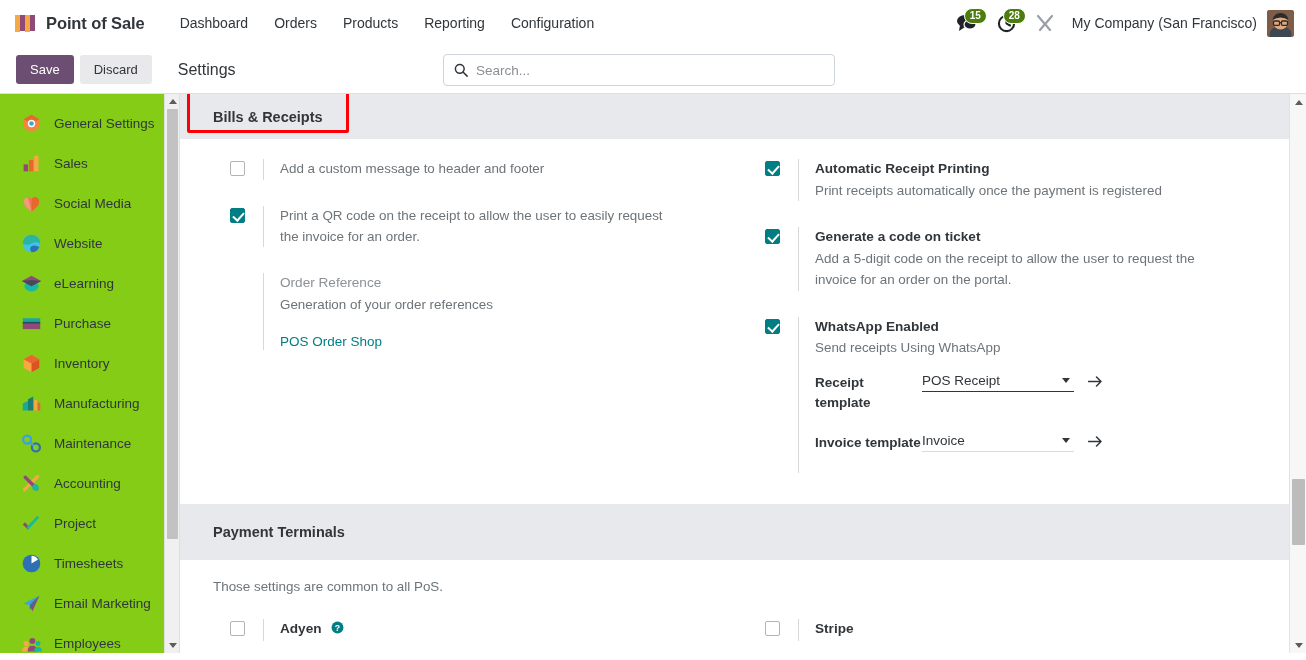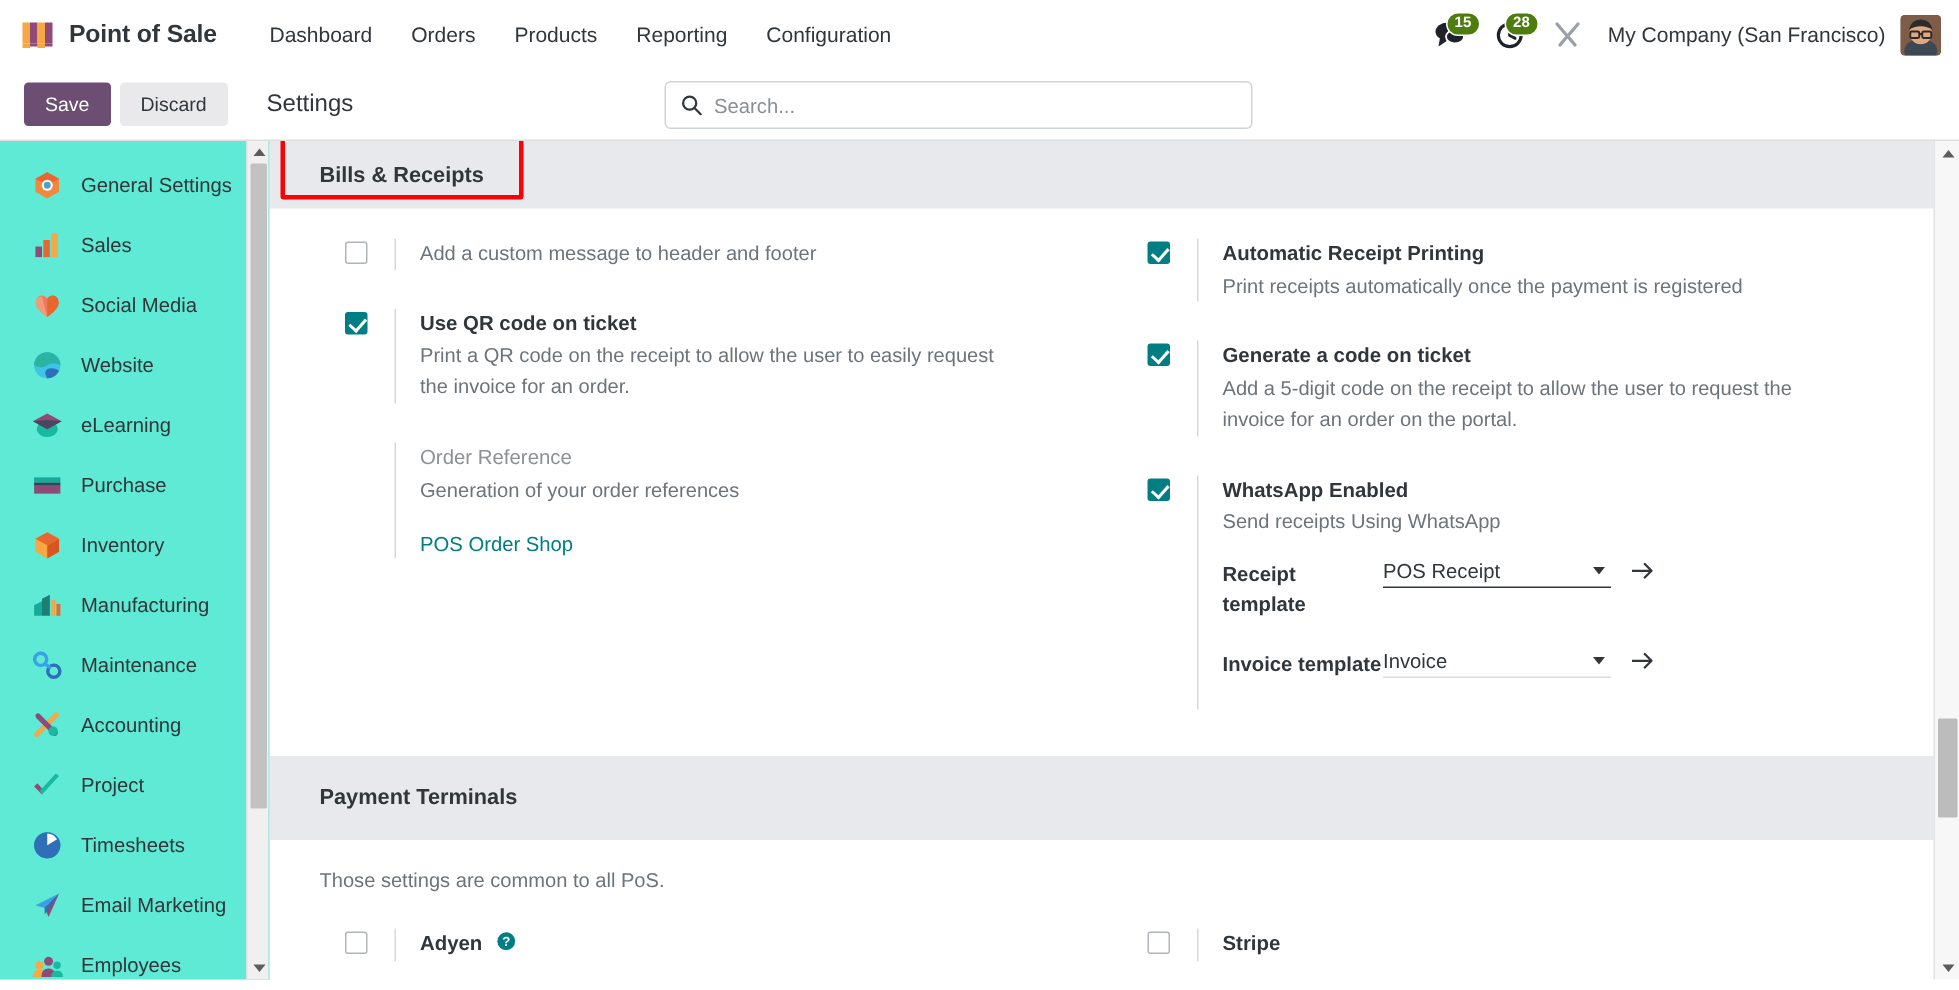--- a/index.html
+++ b/index.html
@@ -105,21 +105,21 @@
   .body-wrap {
     display: flex;
     height: 560px;
     border-top: 1px solid #dfdfdf;
     position: relative;
   }
 
   
   .sidebar {
     width: 180px; flex: none;
-    background: #5eead4;
+    background: #84cc16;
     border-right: 1px solid #dfdfdf;
     position: relative;
     overflow: hidden;
   }
   .side-list { padding-top: 9px; }
   .side-item {
     display: flex; align-items: center; gap: 12px;
     padding: 9px 0 9px 21px;
     cursor: pointer; height: 40px;
   }
@@ -534,21 +534,20 @@
             <div class="setting-body">
               <div class="s-desc">Add a custom message to header and footer</div>
             </div>
           </div>
 
           <div class="setting">
             <div class="cb-wrap">
               <div class="cb checked"></div>
             </div>
             <div class="setting-body">
-              <div class="s-label">Use QR code on ticket</div>
               <div class="s-desc">Print a QR code on the receipt to allow the user to easily request the invoice for an order.</div>
             </div>
           </div>
 
           <div class="setting">
             <div class="cb-wrap">
               <div class="cb spacer"></div>
             </div>
             <div class="setting-body">
               <div class="s-label muted">Order Reference</div>

